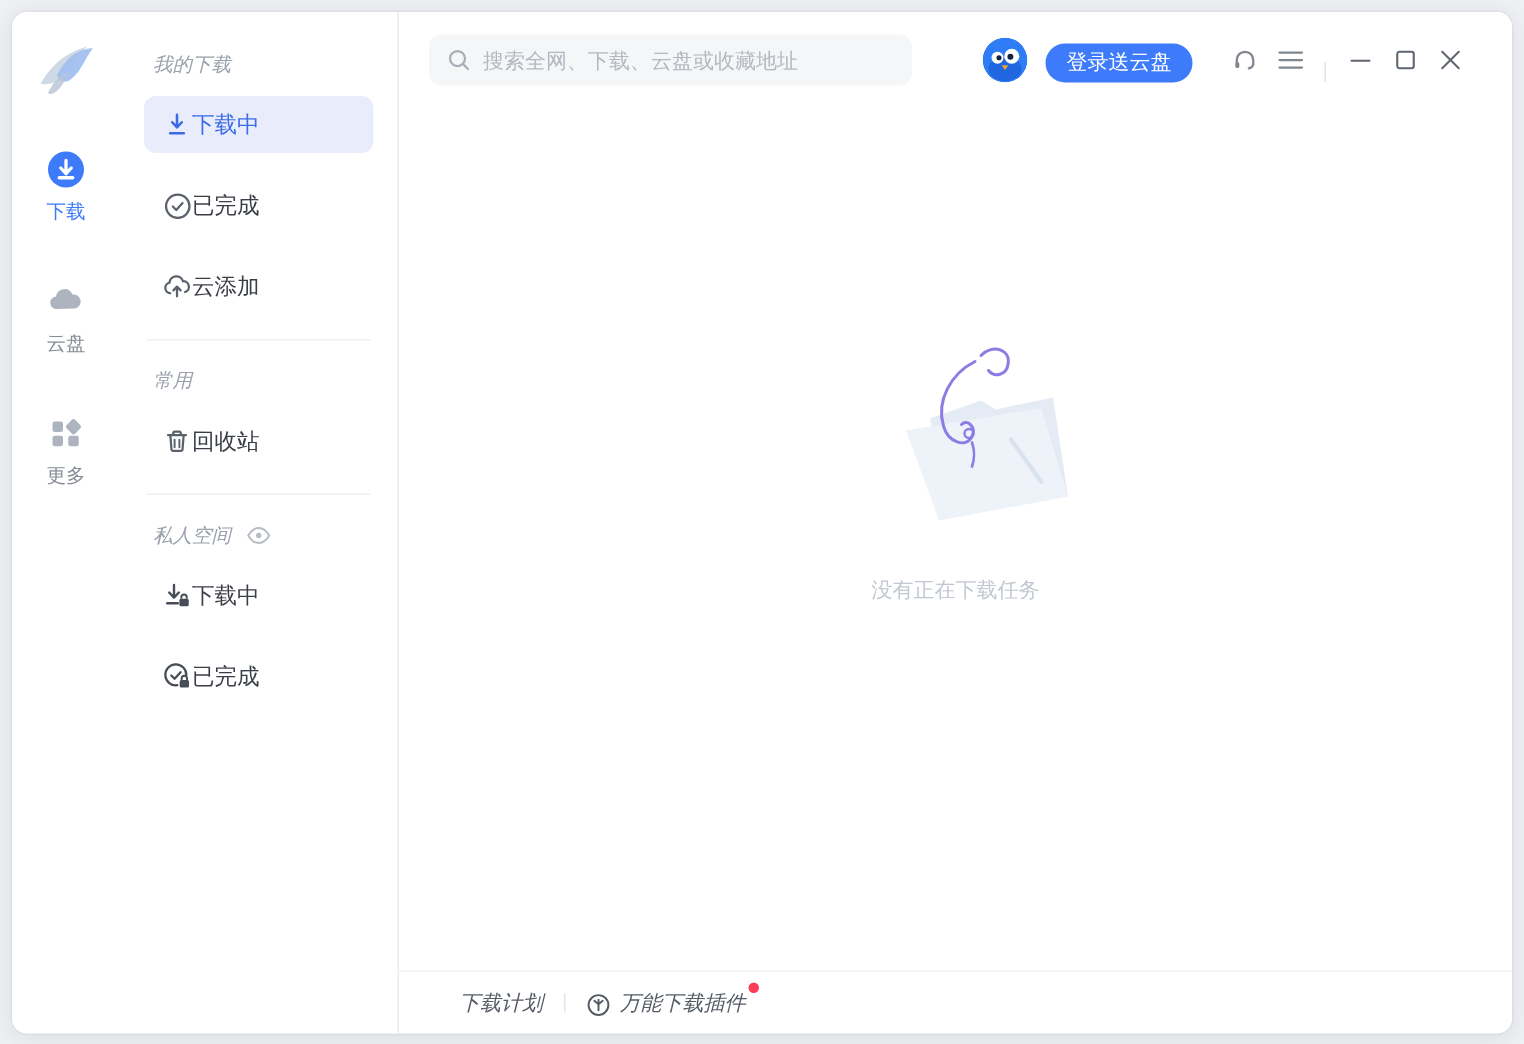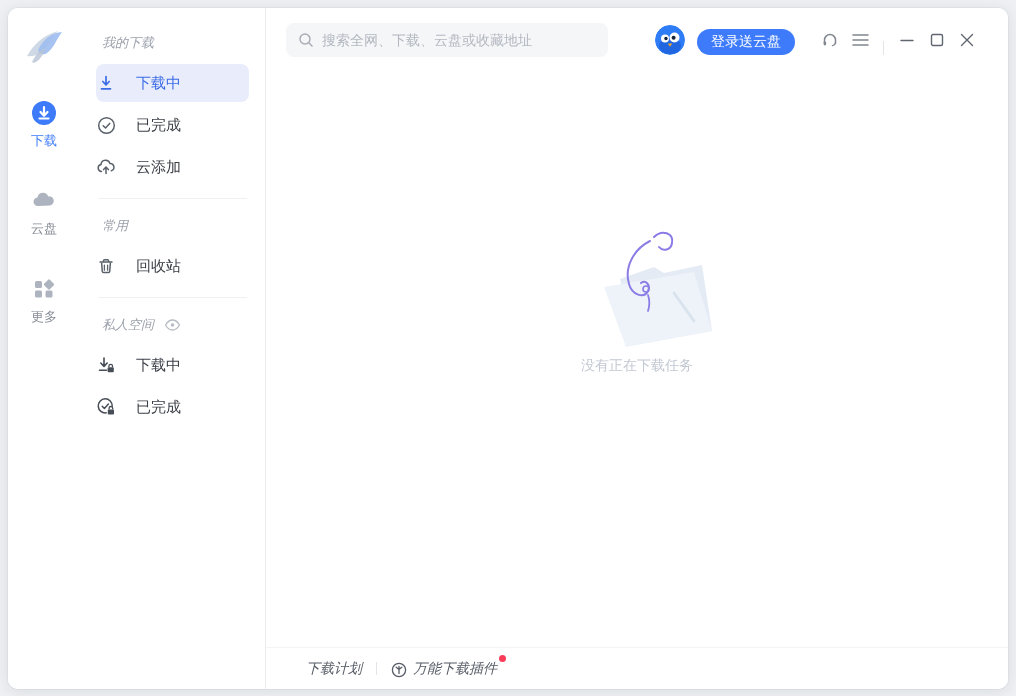--- a/index.html
+++ b/index.html
@@ -20,21 +20,21 @@
   
   .rail { width:72px; flex:0 0 72px; display:flex; flex-direction:column; align-items:center; padding-top:12px; background:#fff;text-align:center; }
   .logo { width:52px; height:52px; margin-bottom:28px; }
   .rail-item { display:flex; flex-direction:column; align-items:center; gap:6px; margin-bottom:38px; cursor:pointer; }
   .rail-item .ric { width:26px; height:26px; display:flex; align-items:center; justify-content:center; }
   .rail-item .rlabel { font-size:13px; color:#878d97; }
   .rail-item.active .rlabel { color:#3d7bfa; }
   
   .sidebar { width:186px; flex:0 0 186px; padding:22px 16px 0 16px; background:#fff; border-right:1px solid #ececee; }
   .sec-header { font-size:13px; color:#9ba1ab; margin:4px 0 12px 6px; display:flex; align-items:center; gap:10px;font-style:italic; }
-  .side-item { display:flex; align-items:center; gap:20px; height:38px; padding:0 0; border-radius:8px; font-size:15px; color:#3a3e46; cursor:pointer; margin-bottom:4px; }
+  .side-item { display:flex; align-items:center; gap:0; height:38px; padding:0 12px; border-radius:8px; font-size:15px; color:#3a3e46; cursor:pointer; margin-bottom:16px; }
   .side-item .sic { width:20px; height:20px; display:flex; align-items:center; justify-content:center; }
   .side-item.selected { background:#e9edfb; color:#3b6be6; }
   .side-divider { height:1px; background:#f0f0f2; margin:12px 2px 18px 2px; }
   
   .main { flex:1; display:flex; flex-direction:column; position:relative; background:#fff; }
   .topbar { height:64px; display:flex; align-items:center; padding:0 26px 0 20px; }
   .search {
     width:322px; height:34px; background:#f5f6f8; border:none; border-radius:8px;
     display:flex; align-items:center; gap:8px; padding:0 12px; cursor:text;
   }
@@ -56,21 +56,21 @@
   .page-title { font-size:19px; font-weight:700; color:#24272e; }
   .toolbar-right { margin-left:auto; display:flex; align-items:center; gap:12px; }
   .sq-btn { width:34px; height:32px; border:1px solid #ececee; background:#fff; border-radius:7px;
     display:flex; align-items:center; justify-content:center; cursor:pointer; color:#565c66; font-size:15px; }
   .new-btn { height:32px; padding:0 16px; border:none; border-radius:7px; background:#3d7bfa; color:#fff;
     font-size:14px; display:flex; align-items:center; gap:7px; cursor:pointer;
     font-family:"Liberation Sans","DejaVu Sans",sans-serif; }
   
   .empty-area { flex:1; position:relative; }
   .empty-inner { position:absolute; left:50%; top:155px; transform:translateX(-50%); text-align:center; }
-  .empty-text { font-size:14px; color:#c2c8d2; }
+  .empty-text { margin-top:28px; font-size:14px; color:#c2c8d2; }
   
   .bottombar { height:42px; border-top:1px solid #f3f4f6; display:flex; align-items:center; padding:0 40px; gap:14px; }
   .bb-link { font-size:14px; color:#565c66; cursor:pointer; display:flex; align-items:flex-end; gap:6px; position:relative;font-style:italic; }
   .bb-div { width:1px; height:13px; background:#e3e4e7; }
   .red-dot { position:absolute; right:-9px; top:-5px; width:7px; height:7px; border-radius:50%; background:#fa3e5a; }
   svg { display:block; }
 </style>
 </head>
 <body>
 

